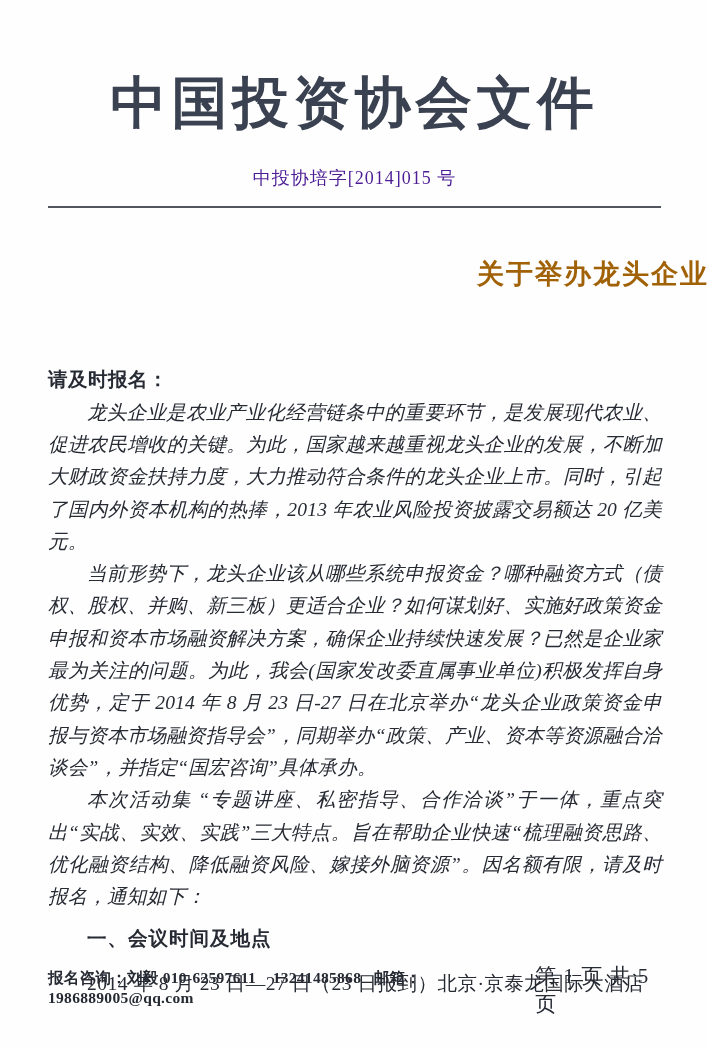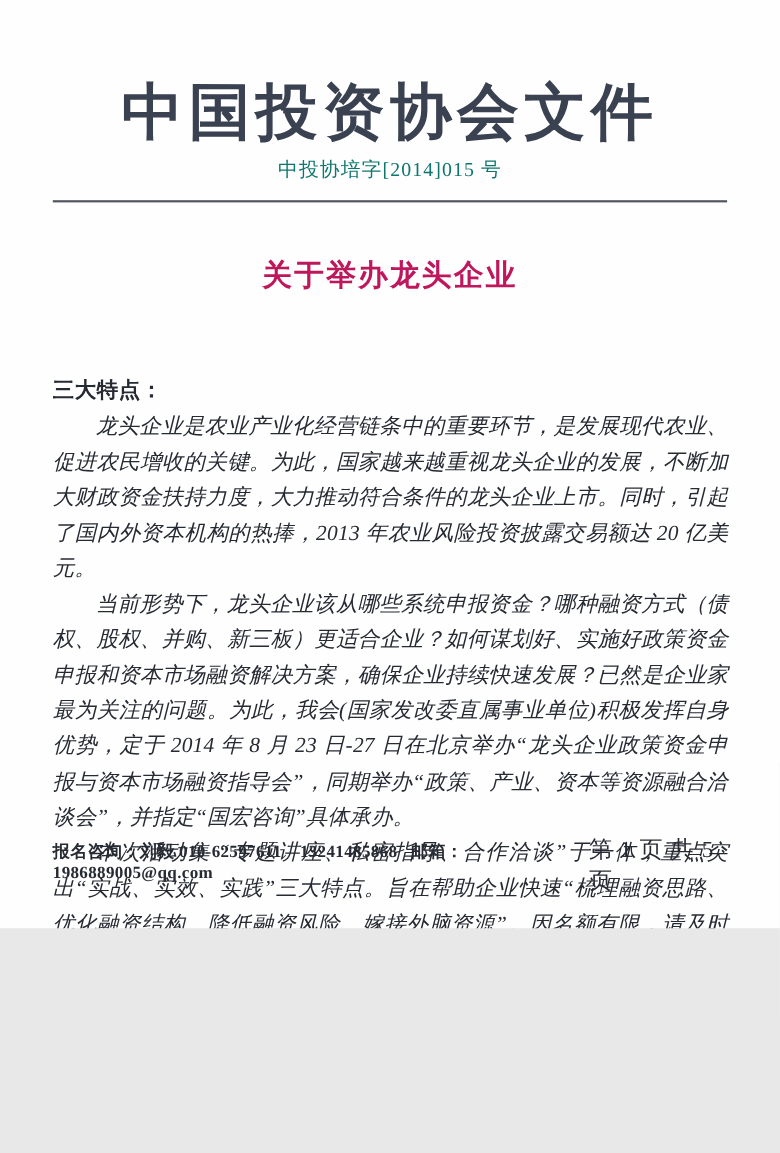--- a/index.html
+++ b/index.html
@@ -1,56 +1,57 @@
 <!DOCTYPE html>
 <html><head>
 <meta charset="utf-8">
 <style>
   * { margin: 0; padding: 0; box-sizing: border-box; }
   html, body { background: #e8e8e8; }
   .page {
     position: relative;
     width: 709px;
-    height: 844px;
+    height: 1048px;
     margin: 0 auto;
     background: #fefefe;
     color: #262a33;
     font-family: "Liberation Serif", "DejaVu Serif", serif;
     overflow: hidden;
   }
   .letterhead {
     margin-top: 64px;
     text-align: center;
     font-size: 56px;
     font-weight: 700;
     letter-spacing: 5px;
     color: #3a4150;
     line-height: 1.4;
     white-space: nowrap;
   }
   .doc-number {
+    margin-top: 24px;
     text-align: center;
     font-size: 18px;
     letter-spacing: 1px;
-    color: #0f766e;
+    color: #4c1d95;
   }
   .rule {
     margin: 16px 48px 0 48px;
     border: none;
     border-top: 2px solid #50555e;
     height: 0;
   }
   .doc-title {
     margin-top: 46px;
-    text-align: center;
+    text-align: right;
     font-size: 27px;
     font-weight: 700;
     line-height: 40px;
     letter-spacing: 2px;
-    color: #be185d;
+    color: #a16207;
   }
   .body-block {
     margin: 70px 47px 0 48px;
     font-size: 19.5px;
     line-height: 32.3px;
     text-align: justify;
     text-justify: inter-ideograph;
   }
   .salutation {
     font-weight: 700;
@@ -102,21 +103,21 @@
 
   <div class="doc-number">中投协培字[2014]015 号</div>
 
   <hr class="rule">
 
   <div class="doc-title">
     <div>关于举办龙头企业</div>
   </div>
 
   <div class="body-block">
-    <div class="salutation">三大特点：</div>
+    <div class="salutation">请及时报名：</div>
     <p class="para">龙头企业是农业产业化经营链条中的重要环节，是发展现代农业、促进农民增收的关键。为此，国家越来越重视龙头企业的发展，不断加大财政资金扶持力度，大力推动符合条件的龙头企业上市。同时，引起了国内外资本机构的热捧，2013 年农业风险投资披露交易额达 20 亿美元。</p>
     <p class="para">当前形势下，龙头企业该从哪些系统申报资金？哪种融资方式（债权、股权、并购、新三板）更适合企业？如何谋划好、实施好政策资金申报和资本市场融资解决方案，确保企业持续快速发展？已然是企业家最为关注的问题。为此，我会(国家发改委直属事业单位)积极发挥自身优势，定于 2014 年 8 月 23 日-27 日在北京举办“龙头企业政策资金申报与资本市场融资指导会”，同期举办“政策、产业、资本等资源融合洽谈会”，并指定“国宏咨询”具体承办。</p>
     <p class="para">本次活动集 “专题讲座、私密指导、合作洽谈”于一体，重点突出“实战、实效、实践”三大特点。旨在帮助企业快速“梳理融资思路、优化融资结构、降低融资风险、嫁接外脑资源”。因名额有限，请及时报名，通知如下：</p>
 
     <div class="section-heading">一、会议时间及地点</div>
 
     <div class="meeting-info">2014 年 8 月 23 日—27 日（23 日报到）北京·京泰龙国际大酒店</div>
   </div>
 
   <div class="footer">

